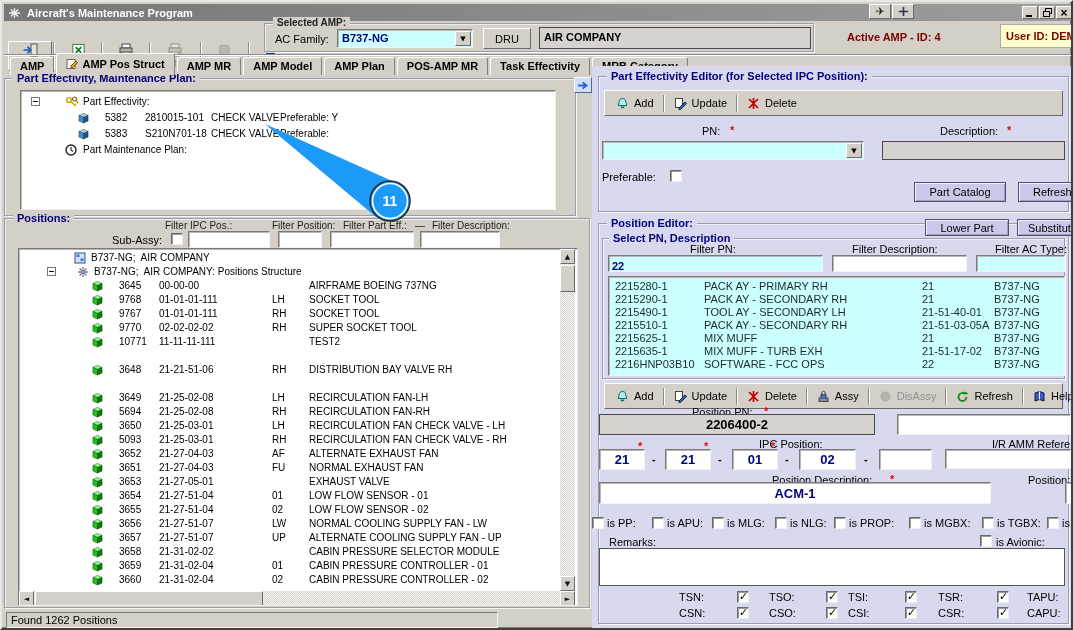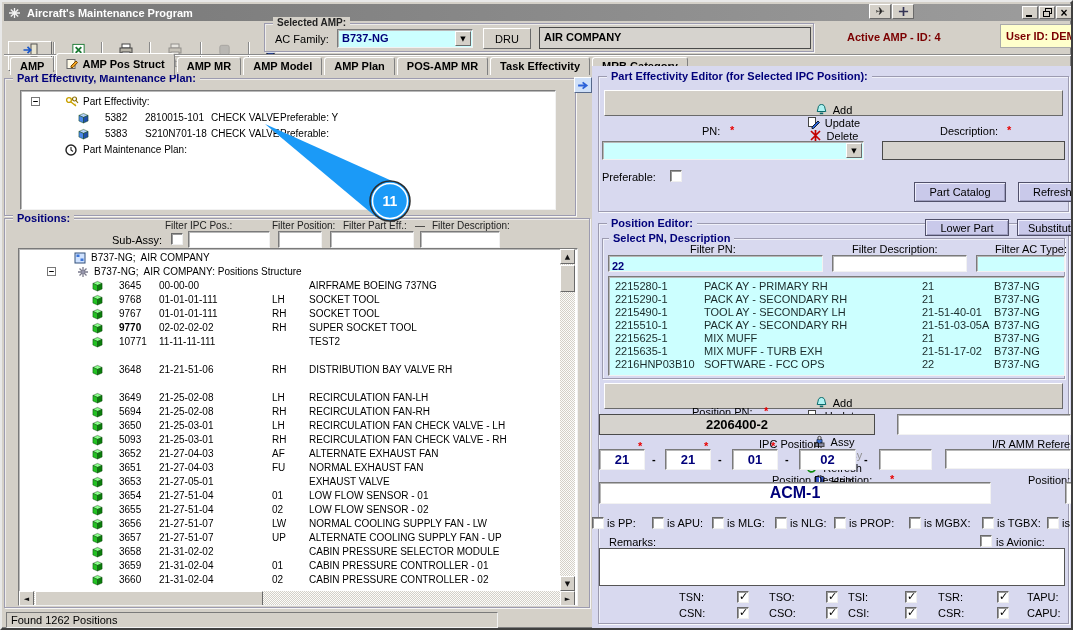--- a/index.html
+++ b/index.html
@@ -29,21 +29,21 @@
   .mbtn{position:absolute;top:20px;height:30px;display:flex;flex-direction:column;align-items:center;justify-content:center;gap:1px;font-size:10px;color:#000;}
   .mbtn.dis{color:#8a8a8a;}
   .mbtn .ic svg{display:block;}
   .vsep{position:absolute;top:21px;height:28px;width:2px;border-left:1px solid #8a8a8a;border-right:1px solid #fff;}
   
   .tabs{left:8px;top:51px;height:22px;display:flex;align-items:flex-end;}
   .tab{position:relative;height:18px;padding:2px 9px 0;margin-right:2px;background:#d4d0c8;font-size:11px;font-weight:bold;
        border:1px solid #808080;border-bottom:none;border-top-color:#fff;border-left-color:#fff;border-radius:3px 3px 0 0;white-space:nowrap;}
   .tab.active{height:22px;padding-top:4px;z-index:3;display:flex;gap:4px;align-items:flex-start;}
   
-  .etoolbar{background:#d4d0c8;border:1px solid;border-color:#ffffff #6a6a6a #6a6a6a #ffffff;display:flex;align-items:center;padding:12px 4px;flex-direction:column;}
+  .etoolbar{background:#d4d0c8;border:1px solid;border-color:#ffffff #6a6a6a #6a6a6a #ffffff;display:flex;align-items:center;padding:12px 4px;}
   .tbtn{display:inline-flex;align-items:center;gap:5px;height:19px;padding:0 7px;font-size:11px;color:#000;white-space:nowrap;}
   .tbtn.dis{color:#8f8f8f;}
   .tsep{width:2px;height:17px;border-left:1px solid #8a8a8a;border-right:1px solid #fff;margin:0 2px;}
   .lavbtn{background:#c9c9ea;border:1px solid #50506a;box-shadow:inset 1px 1px 0 #eeeefc,inset -1px -1px 0 #9f9fc0;
           font-size:11px;color:#000;display:flex;align-items:center;justify-content:center;white-space:nowrap;}
   
   .cb{position:absolute;width:12px;height:12px;background:#fff;border:1px solid;border-color:#6a6a6a #efefef #efefef #6a6a6a;box-shadow:inset 1px 1px 0 #9a9a9a;}
   .cb.ck::after{content:"✓";position:absolute;left:1px;top:-2px;font-size:11px;font-weight:bold;color:#000;font-family:"DejaVu Sans",sans-serif;}
   
   .sbtn{position:absolute;background:#d4d0c8;border:1px solid;border-color:#fff #6a6a6a #6a6a6a #fff;display:flex;align-items:center;justify-content:center;font-size:7px;color:#111;font-family:"DejaVu Sans",sans-serif;}
@@ -273,21 +273,21 @@
             </svg></span><span class="" style="left: 82px;">9768</span><span class="" style="left: 122px;">01-01-01-111</span><span class="" style="left: 235px;">LH</span><span class="" style="left: 272px;">SOCKET TOOL</span></div>
         <div class="trow" style="top: 58px;"><span class="ic" style="position: absolute; left: 55px; top: 1px;"><svg width="11" height="12" viewBox="0 0 12 12">
               <polygon points="1,3.2 6,1 11,3.2 6,5.4" fill="#8cff8c" stroke="#064006" stroke-width=".5"></polygon>
               <polygon points="1,3.2 6,5.4 6,11.5 1,9.3" fill="#22c122" stroke="#064006" stroke-width=".5"></polygon>
               <polygon points="11,3.2 6,5.4 6,11.5 11,9.3" fill="#0a7d0a" stroke="#064006" stroke-width=".5"></polygon>
             </svg></span><span class="" style="left: 82px;">9767</span><span class="" style="left: 122px;">01-01-01-111</span><span class="" style="left: 235px;">RH</span><span class="" style="left: 272px;">SOCKET TOOL</span></div>
         <div class="trow" style="top: 72px;"><span class="ic" style="position: absolute; left: 55px; top: 1px;"><svg width="11" height="12" viewBox="0 0 12 12">
               <polygon points="1,3.2 6,1 11,3.2 6,5.4" fill="#8cff8c" stroke="#064006" stroke-width=".5"></polygon>
               <polygon points="1,3.2 6,5.4 6,11.5 1,9.3" fill="#22c122" stroke="#064006" stroke-width=".5"></polygon>
               <polygon points="11,3.2 6,5.4 6,11.5 11,9.3" fill="#0a7d0a" stroke="#064006" stroke-width=".5"></polygon>
-            </svg></span><span class="" style="left: 82px; font-weight: bold;">9770</span><span class="" style="left: 122px;">02-02-02-02</span><span class="" style="left: 235px;">RH</span><span class="" style="left: 272px;">SUPER SOCKET TOOL</span></div>
+            </svg></span><span class="" style="left: 82px;">9770</span><span class="" style="left: 122px;">02-02-02-02</span><span class="" style="left: 235px;">RH</span><span class="" style="left: 272px;">SUPER SOCKET TOOL</span></div>
         <div class="trow" style="top: 86px;"><span class="ic" style="position: absolute; left: 55px; top: 1px;"><svg width="11" height="12" viewBox="0 0 12 12">
               <polygon points="1,3.2 6,1 11,3.2 6,5.4" fill="#8cff8c" stroke="#064006" stroke-width=".5"></polygon>
               <polygon points="1,3.2 6,5.4 6,11.5 1,9.3" fill="#22c122" stroke="#064006" stroke-width=".5"></polygon>
               <polygon points="11,3.2 6,5.4 6,11.5 11,9.3" fill="#0a7d0a" stroke="#064006" stroke-width=".5"></polygon>
             </svg></span><span class="" style="left: 82px;">10771</span><span class="" style="left: 122px;">11-11-11-111</span><span class="" style="left: 235px;"></span><span class="" style="left: 272px;">TEST2</span></div>
         <div class="trow" style="top: 114px;"><span class="ic" style="position: absolute; left: 55px; top: 1px;"><svg width="11" height="12" viewBox="0 0 12 12">
               <polygon points="1,3.2 6,1 11,3.2 6,5.4" fill="#8cff8c" stroke="#064006" stroke-width=".5"></polygon>
               <polygon points="1,3.2 6,5.4 6,11.5 1,9.3" fill="#22c122" stroke="#064006" stroke-width=".5"></polygon>
               <polygon points="11,3.2 6,5.4 6,11.5 11,9.3" fill="#0a7d0a" stroke="#064006" stroke-width=".5"></polygon>
             </svg></span><span class="" style="left: 82px;">3648</span><span class="" style="left: 122px;">21-21-51-06</span><span class="" style="left: 235px;">RH</span><span class="" style="left: 272px;">DISTRIBUTION BAY VALVE RH</span></div>
@@ -561,21 +561,21 @@
   <span class="abs lbl" style="left:783px;top:451px;font-weight:bold;">-</span>
   <div class="abs sunken" style="left:797px;top:447px;width:57px;height:21px;text-align:center;"><span class="navy" style="font-size:13px;line-height:19px;">02</span></div>
   <span class="abs lbl" style="left:862px;top:451px;font-weight:bold;">-</span>
   <div class="abs sunken" style="left:877px;top:447px;width:53px;height:21px;text-align:center;"><span class="navy" style="font-size:13px;line-height:19px;"></span></div>
   <div class="abs sunken" style="left:943px;top:447px;width:126px;height:20px;"><input class="flat" style=""></div>
 
   <span class="abs lbl" style="left:770px;top:472px;">Position Description:</span>
   <span class="abs req" style="left:888px;top:471px;">*</span>
   <span class="abs lbl" style="left:1026px;top:472px;">Position:</span>
   <div class="abs sunken" style="left:597px;top:480px;width:392px;height:22px;display:flex;align-items:center;justify-content:center;">
-    <span class="navy" style="font-size:16px;">ACM-1</span>
+    <span class="navy" style="font-size:13px;">ACM-1</span>
   </div>
   <div class="abs sunken" style="left:1063px;top:480px;width:60px;height:22px;"></div>
 
   <span class="abs lbl" style="left:607px;top:534px;">Remarks:</span>
   <span class="cb" style="left:978px;top:533px;"></span>
   <span class="abs lbl" style="left:994px;top:534px;">is Avionic:</span>
   <div class="abs" style="left:597px;top:546px;width:466px;height:38px;background:#fff;border:1px solid #555;">
     <textarea style="width: 100%; height: 100%; border: none; outline: none; resize: none; font-size: 11px; font-family: &quot;Liberation Sans&quot;, sans-serif;"></textarea>
   </div>
 

